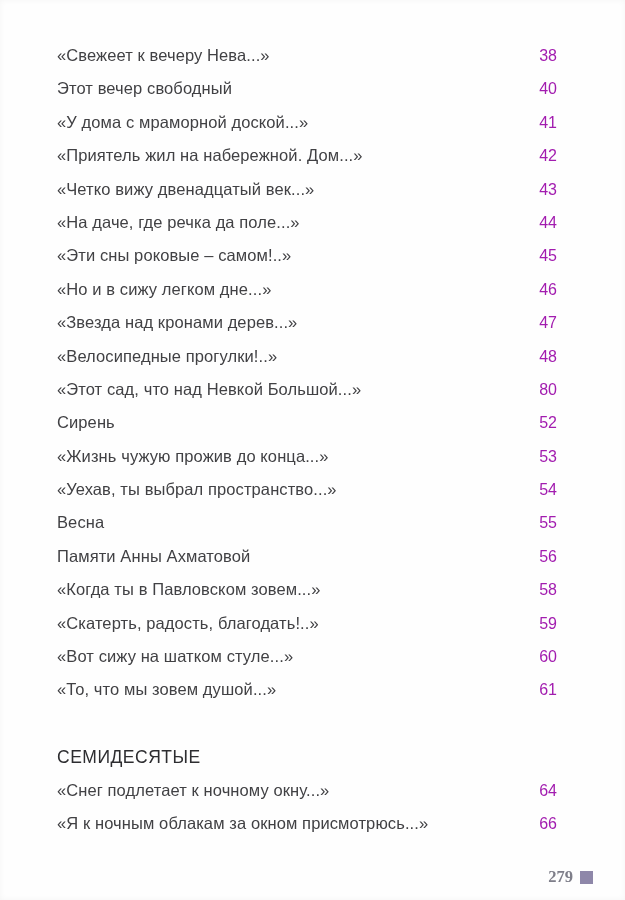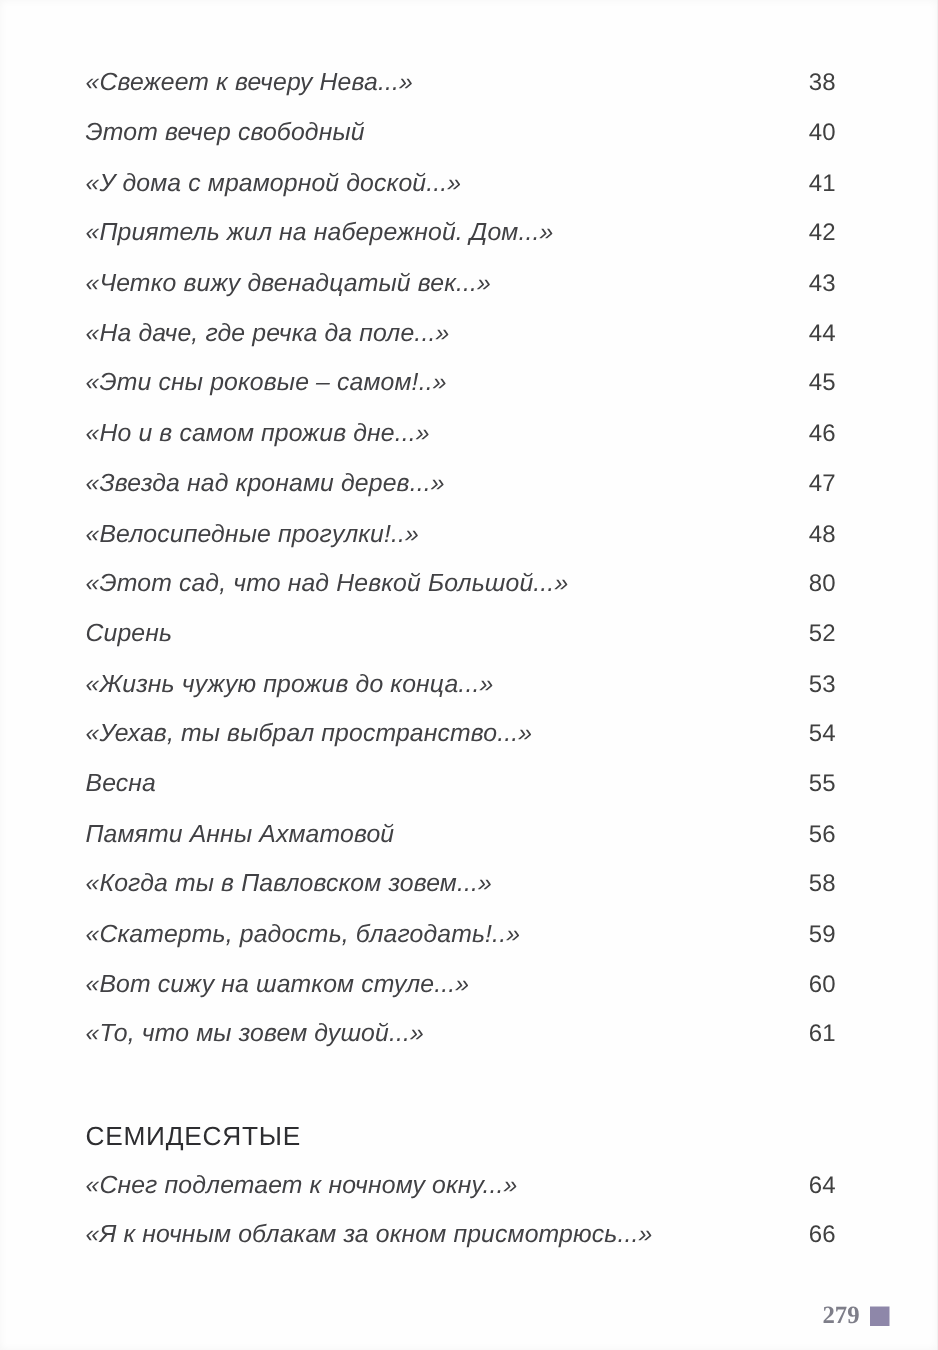--- a/index.html
+++ b/index.html
@@ -27,25 +27,24 @@
     display: flex;
     justify-content: space-between;
     align-items: baseline;
     height: 33.4px;
   }
   .toc-title {
     font-size: 16.5px;
     color: #414144;
     letter-spacing: 0.1px;
     white-space: nowrap;
-    font-style: italic;
   }
   .toc-page {
     font-size: 16px;
-    color: #404040;
+    color: #a21caf;
   }
   .toc-heading {
     font-size: 17.5px;
     font-weight: normal;
     color: #2d2d30;
     letter-spacing: 0.5px;
     margin-top: 33px;
     margin-bottom: 13px;
   }
   .footer {
@@ -96,21 +95,21 @@
   </div>
       <div class="toc-row">
     <span class="toc-title">«На даче, где речка да поле...»</span>
     <span class="toc-page">44</span>
   </div>
       <div class="toc-row">
     <span class="toc-title">«Эти сны роковые – самом!..»</span>
     <span class="toc-page">45</span>
   </div>
       <div class="toc-row">
-    <span class="toc-title">«Но и в самом прожив дне...»</span>
+    <span class="toc-title">«Но и в сижу легком дне...»</span>
     <span class="toc-page">46</span>
   </div>
       <div class="toc-row">
     <span class="toc-title">«Звезда над кронами дерев...»</span>
     <span class="toc-page">47</span>
   </div>
       <div class="toc-row">
     <span class="toc-title">«Велосипедные прогулки!..»</span>
     <span class="toc-page">48</span>
   </div>

